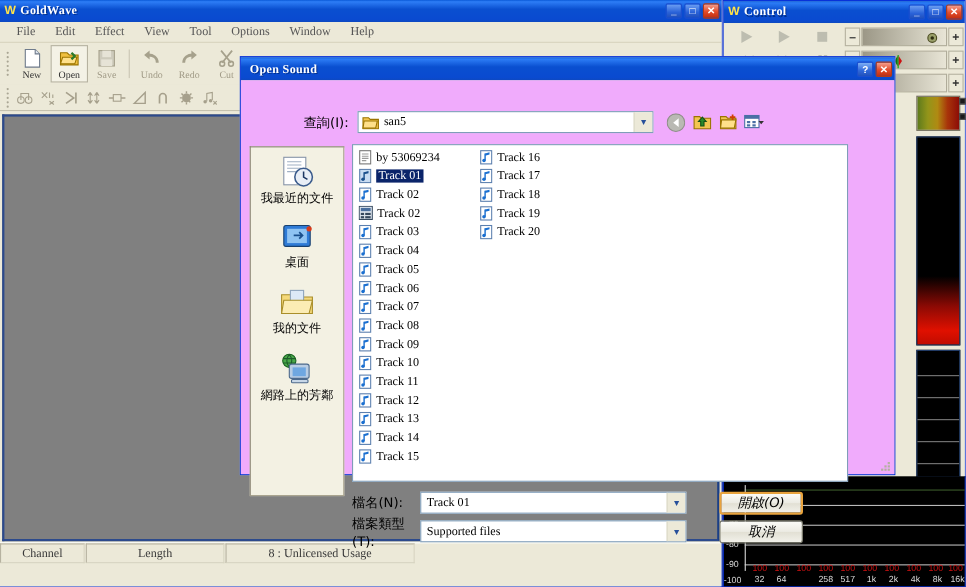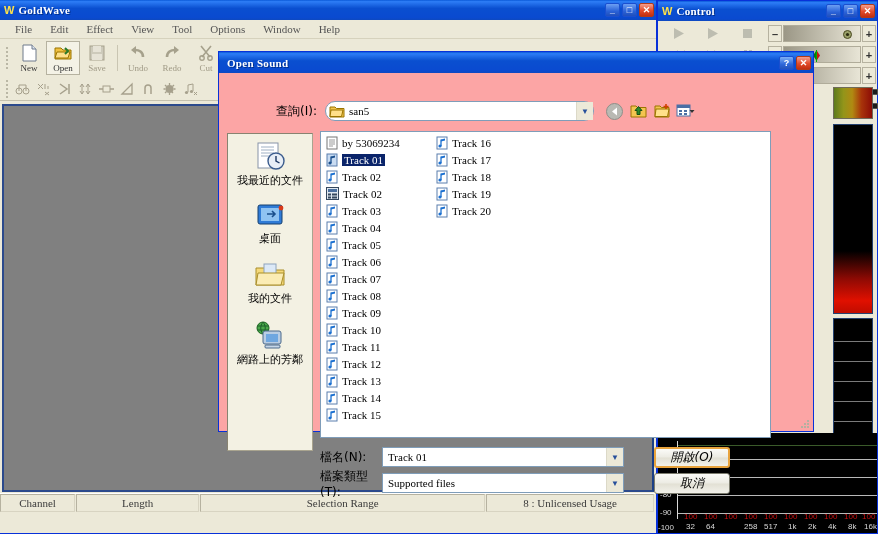--- a/index.html
+++ b/index.html
@@ -108,21 +108,21 @@
   
   #spectrum { position: absolute; left: 657px; top: 433px; width: 221px; height: 101px; background: #000; border: 1px solid #0831d9; border-top: none; }
   .specaxis { position: absolute; color: #d8d8d8; font-size: 8px; font-family: "Liberation Sans", sans-serif; }
   .specfreq { position: absolute; color: #d8d8d8; font-size: 8px; font-family: "Liberation Sans", sans-serif; }
   .specval { position: absolute; color: #cc1111; font-size: 8px; font-family: "Liberation Sans", sans-serif; }
   .gline { position: absolute; height: 1px; background: #b9b9b9; left: 19px; right: 0; }
 
   
   #dlg { left: 218px; top: 51px; width: 596px; height: 381px; border: 1px solid #0831d9; }
   #dlg .xp-title { height: 21px; }
-  .dlgbody { padding: 10px; height: 358px; background: #fca5a5; position: relative; }
+  .dlgbody { padding: 10px; height: 358px; background: #f0abfc; position: relative; }
 
   .lookin { position: absolute; left: 6px; top: 26px; right: 8px; height: 24px; display: flex; align-items: center; }
   .lbl-zh { font-family: "DejaVu Sans", sans-serif; font-size: 12px; color: #000; }
   .combo {
     height: 20px; background: #fff; border: 1px solid #7f9db9;
     display: flex; align-items: center; padding-left: 3px; gap: 4px; font-size: 11px;
     font-family: "Liberation Serif", serif;
   }
   .combo .arrow {
     width: 17px; height: 18px; margin-left: auto; background: #ece9d8;
@@ -328,21 +328,20 @@
           </svg>
       </span>
     </div>
 
     <div class="mdi"></div>
 
     <div class="statusbar">
       <div class="srow">
         <div class="scell" style="width:77px">Channel</div>
         <div class="scell" style="width:126px">Length</div>
-        <div class="scell" style="width:292px">Selection Range</div>
         <div class="scell" style="width:172px">8 : Unlicensed Usage</div>
       </div>
     </div>
   </div>
 
   <div class="xp-win" id="ctrlwin">
     <div class="xp-title">
       <span class="wlogo">W</span>
       <span class="tt">Control</span>
       <span class="btns">
@@ -503,21 +502,21 @@
       <span class="btns">
         <span class="cb help">?</span>
         <span class="cb close">✕</span>
       </span>
     </div>
 
     <div class="dlgbody">
 
       <div class="lookin">
         <span class="lbl-zh" style="width:100px; text-align:right; padding-right:8px;">查詢(I):</span>
-        <span class="combo" style="width:269px;border-radius:10px;">
+        <span class="combo" style="width:269px;">
           <svg width="16" height="13" viewBox="0 0 16 13">
               <path d="M1 2h5l1.5 1.5H15V12H1z" fill="#f3c550" stroke="#9a7400"></path>
               <path d="M2 5h12l-1.5 6.5H1z" fill="#ffe08a" stroke="#9a7400"></path>
             </svg>
           <span>san5</span>
           <span class="arrow">▼</span>
         </span>
 
         <span class="navicon" style="margin-left:8px">
           <svg width="17" height="17" viewBox="0 0 17 17">

